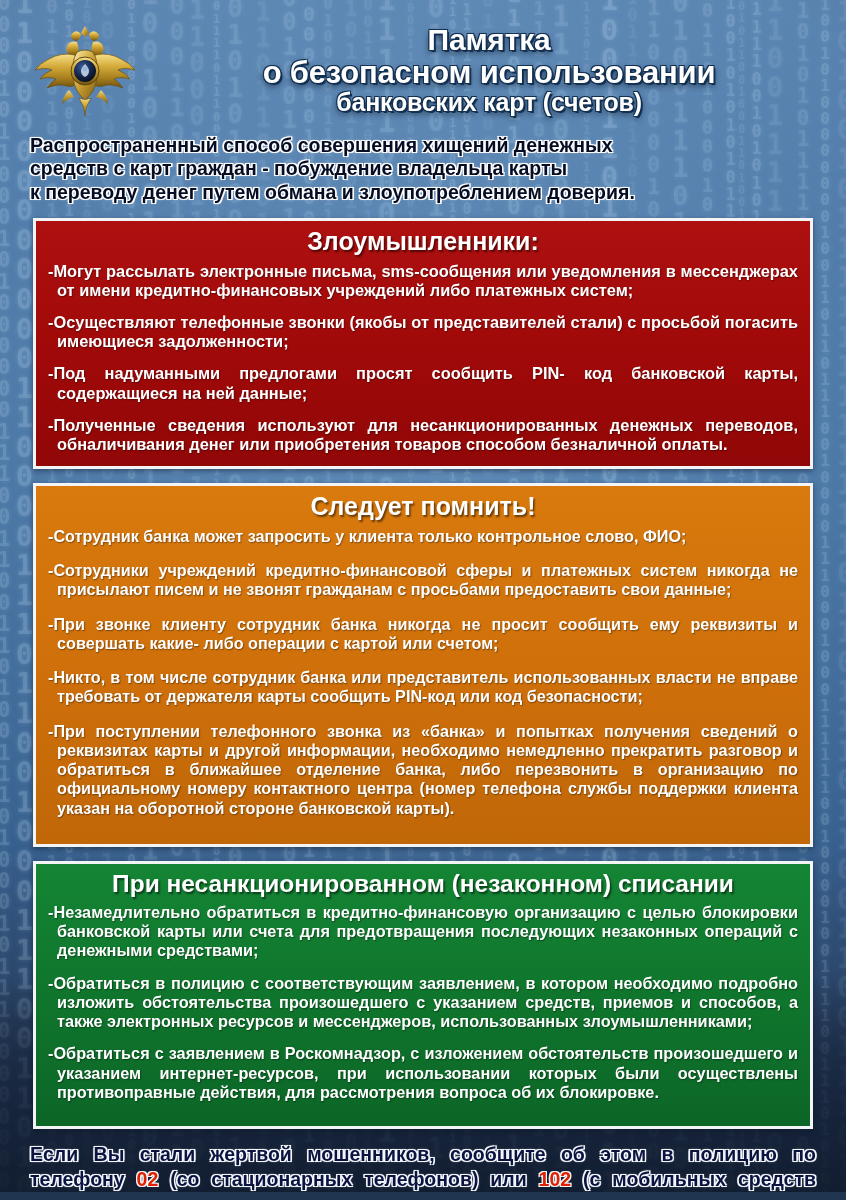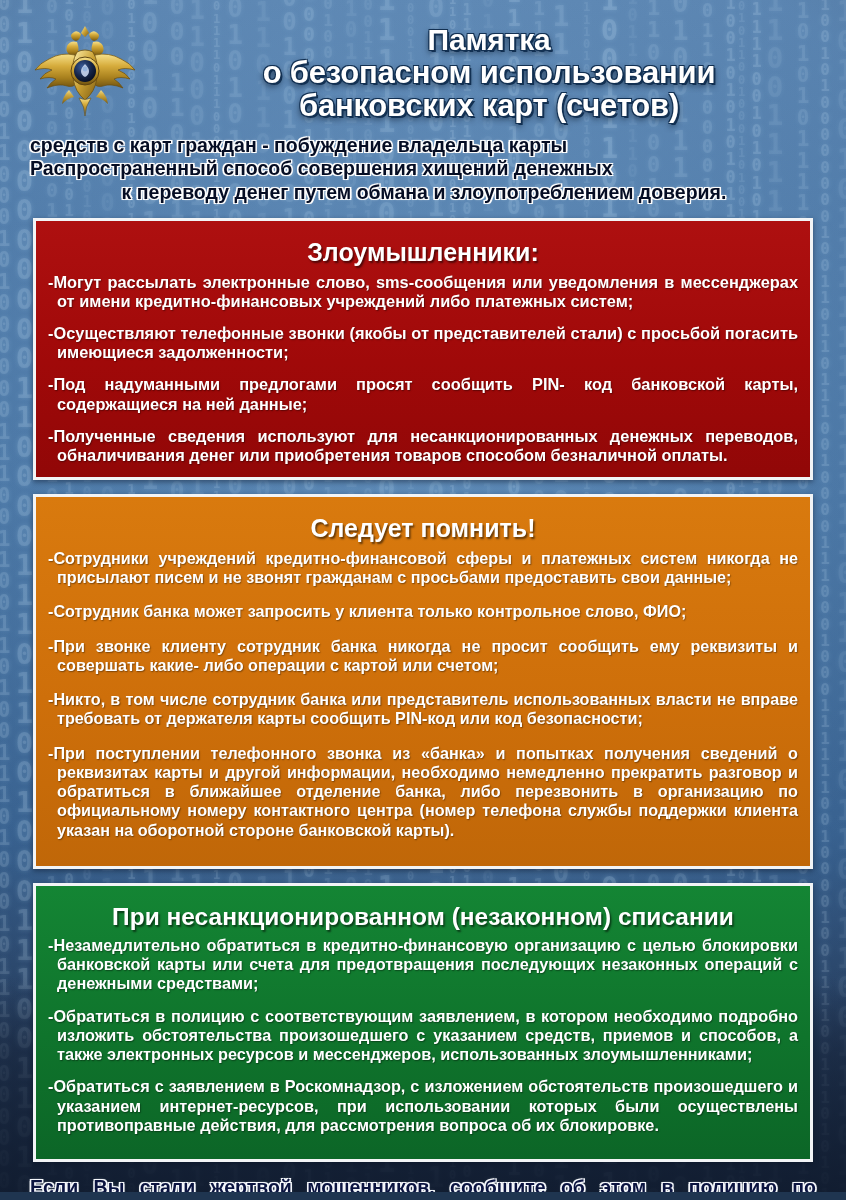--- a/index.html
+++ b/index.html
@@ -50,42 +50,42 @@
     position:absolute;left:150px;right:18px;top:24px;
     text-align:center;
     font-size:30px;font-weight:700;line-height:1.07;
     color:#ffffff;
     letter-spacing:-0.2px;
     text-shadow:
       2px 2px 0 #123052, -1px -1px 0 #123052, 1px -1px 0 #123052, -1px 1px 0 #123052,
       0 3px 6px rgba(5,15,30,0.75);
   }
   .title .l2{font-size:31px;}
-  .title .l3{font-size:31px;}
+  .title .l3{font-size:25px;}
 
   
   .intro{
     margin:6px 28px 0 30px;
     text-align:justify;
     font-size:19.5px;font-weight:700;line-height:1.20;
     color:#050d24;
     text-shadow:
       -1.4px -1.4px 0 #fdfdfd, 1.4px -1.4px 0 #fdfdfd,
       -1.4px 1.4px 0 #fdfdfd, 1.4px 1.4px 0 #fdfdfd,
       0 0 3px rgba(255,255,255,0.85);
   }
   .intro p{margin:0;}
-  .intro p.last{text-align:center;}
+  .intro p.last{text-align:left;}
 
   
   .panel{
     margin:14px 33px 0 33px;
     border:3px solid #f2f4f6;
     box-shadow:0 2px 5px rgba(8,18,35,0.45);
-    padding:17px 12px 11px 12px;
+    padding:6px 12px 11px 12px;
     box-sizing:border-box;
   }
   .panel.red{background:#a80c0c;background-image:linear-gradient(180deg,#ae1010 0%,#a00909 55%,#910707 100%);}
   .panel.orange{background:#d2730c;background-image:linear-gradient(180deg,#d97a0e 0%,#ce6f0a 55%,#c06708 100%);}
   .panel.green{background:#117a30;background-image:linear-gradient(180deg,#148534 0%,#0f742c 55%,#0c6627 100%);}
 
   .panel-title{
     text-align:center;color:#ffffff;font-weight:700;
     font-size:25px;line-height:1.06;
     margin:1px 0 7px 0;
@@ -2889,37 +2889,37 @@
       </svg>
 
       <div class="title">
         <div class="l1">Памятка</div>
         <div class="l2">о безопасном использовании</div>
         <div class="l3">банковских карт (счетов)</div>
       </div>
     </div>
 
     <div class="intro">
+      <p>Распространенный способ совершения хищений денежных</p>
       <p>средств с карт граждан - побуждение владельца карты</p>
-      <p>Распространенный способ совершения хищений денежных</p>
       <p class="last">к переводу денег путем обмана и злоупотреблением доверия.</p>
     </div>
 
     <div class="panel red">
       <div class="panel-title">Злоумышленники:</div>
-      <div class="item">-Могут рассылать электронные слово, sms-сообщения или уведомления в мессенджерах от имени кредитно-финансовых учреждений либо платежных систем;</div>
+      <div class="item">-Могут рассылать электронные письма, sms-сообщения или уведомления в мессенджерах от имени кредитно-финансовых учреждений либо платежных систем;</div>
       <div class="item">-Осуществляют телефонные звонки (якобы от представителей стали) с просьбой погасить имеющиеся задолженности;</div>
       <div class="item">-Под надуманными предлогами просят сообщить PIN- код банковской карты, содержащиеся на ней данные;</div>
       <div class="item">-Полученные сведения используют для несанкционированных денежных переводов, обналичивания денег или приобретения товаров способом безналичной оплаты.</div>
     </div>
 
     <div class="panel orange">
       <div class="panel-title">Следует помнить!</div>
+      <div class="item tight">-Сотрудник банка может запросить у клиента только контрольное слово, ФИО;</div>
       <div class="item">-Сотрудники учреждений кредитно-финансовой сферы и платежных систем никогда не присылают писем и не звонят гражданам с просьбами предоставить свои данные;</div>
-      <div class="item tight">-Сотрудник банка может запросить у клиента только контрольное слово, ФИО;</div>
       <div class="item">-При звонке клиенту сотрудник банка никогда не просит сообщить ему реквизиты и совершать какие- либо операции с картой или счетом;</div>
       <div class="item">-Никто, в том числе сотрудник банка или представитель использованных власти не вправе требовать от держателя карты сообщить PIN-код или код безопасности;</div>
       <div class="item">-При поступлении телефонного звонка из «банка» и попытках получения сведений о реквизитах карты и другой информации, необходимо немедленно прекратить разговор и обратиться в ближайшее отделение банка, либо перезвонить в организацию по официальному номеру контактного центра (номер телефона службы поддержки клиента указан на оборотной стороне банковской карты).</div>
     </div>
 
     <div class="panel green">
       <div class="panel-title">
         <div>При несанкционированном (незаконном) списании</div>
       </div>
       <div class="item">-Незамедлительно обратиться в кредитно-финансовую организацию с целью блокировки банковской карты или счета для предотвращения последующих незаконных операций с денежными средствами;</div>

